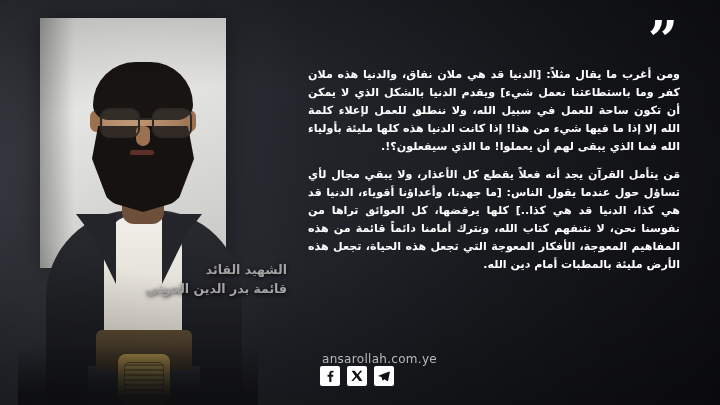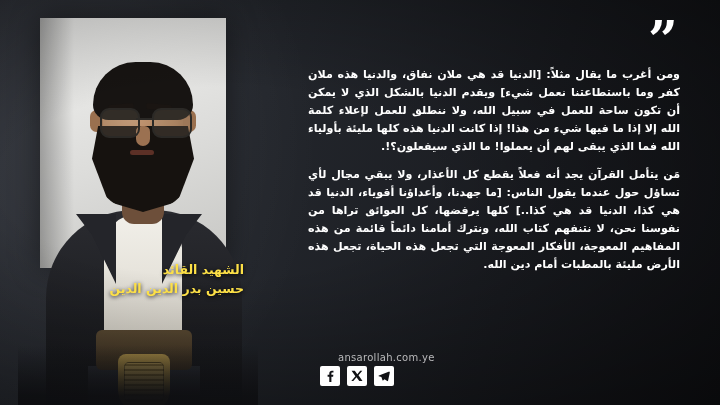--- a/index.html
+++ b/index.html
@@ -239,26 +239,26 @@
     left: 0;
     bottom: 0;
     width: 240px;
     height: 60px;
     background: linear-gradient(180deg, rgba(20,21,25,0) 0%, rgba(20,21,25,0.95) 85%);
   }
 
   
   .name-block {
     position: absolute;
-    right: 476px;
+    right: 433px;
     top: 262px;
     width: 150px;
     text-align: right;
     direction: rtl;
-    color: #fde047;
+    color: #a3a3a3;
     text-shadow: 0 1px 4px rgba(0,0,0,0.9);
   }
   .name-title {
     font-size: 12.5px;
     font-weight: bold;
     letter-spacing: 0.2px;
   }
   .name-person {
     margin-top: 4px;
     font-size: 12.5px;
@@ -291,24 +291,24 @@
     line-height: 1.62;
     font-weight: bold;
     letter-spacing: 0.1px;
   }
   .quote p { margin: 0 0 10px 0; }
   .quote p:last-child { margin-bottom: 0; }
 
   
   .site {
     position: absolute;
-    left: 338px;
+    left: 322px;
     top: 352px;
     color: #b9b9bb;
-    font-size: 10px;
+    font-size: 12px;
     direction: ltr;
     letter-spacing: 0.3px;
   }
   .socials {
     position: absolute;
     left: 320px;
     top: 366px;
     display: flex;
     gap: 7px;
   }
@@ -365,21 +365,21 @@
         <div class="bridge"></div>
       </div>
       <div class="fade-bottom"></div>
     </div>
   </div>
 
   <div class="bg-vignette"></div>
 
   <div class="name-block">
     <div class="name-title">الشهيد القائد</div>
-    <div class="name-person">حسين بدر الدين الدين</div>
+    <div class="name-person">قائمة بدر الدين الحوثي</div>
   </div>
 
   <div class="quote-mark">”</div>
 
   <div class="quote">
     <p>ومن أغرب ما يقال مثلاً: [الدنيا قد هي ملان نفاق، والدنيا هذه ملان كفر وما باستطاعتنا نعمل شيء] ويقدم الدنيا بالشكل الذي لا يمكن أن تكون ساحة للعمل في سبيل الله، ولا ننطلق للعمل لإعلاء كلمة الله إلا إذا ما فيها شيء من هذا! إذا كانت الدنيا هذه كلها مليئة بأولياء الله فما الذي يبقى لهم أن يعملوا! ما الذي سيفعلون؟!.</p>
     <p>مَن يتأمل القرآن يجد أنه فعلاً يقطع كل الأعذار، ولا يبقي مجال لأي تساؤل حول عندما يقول الناس: [ما جهدنا، وأعداؤنا أقوياء، الدنيا قد هي كذا، الدنيا قد هي كذا..] كلها يرفضها، كل العوائق تراها من نفوسنا نحن، لا نتنفهم كتاب الله، ونترك أمامنا دائماً قائمة من هذه المفاهيم المعوجة، الأفكار المعوجة التي تجعل هذه الحياة، تجعل هذه الأرض مليئة بالمطبات أمام دين الله.</p>
   </div>
 
   <div class="site">ansarollah.com.ye</div>

